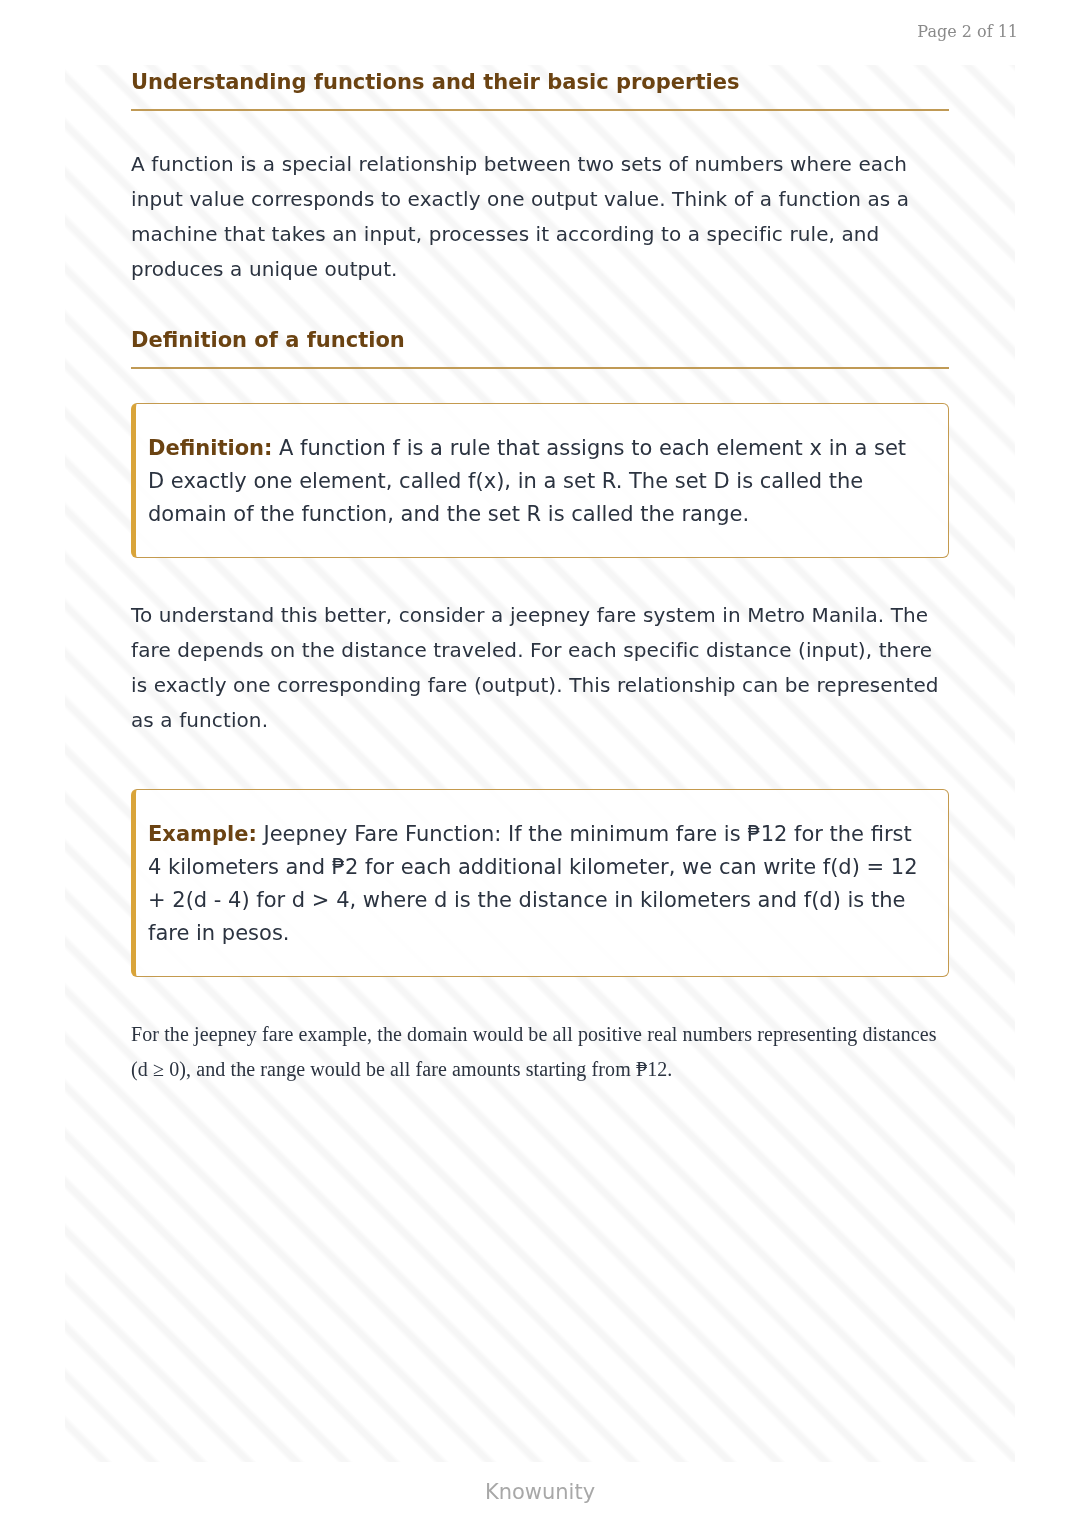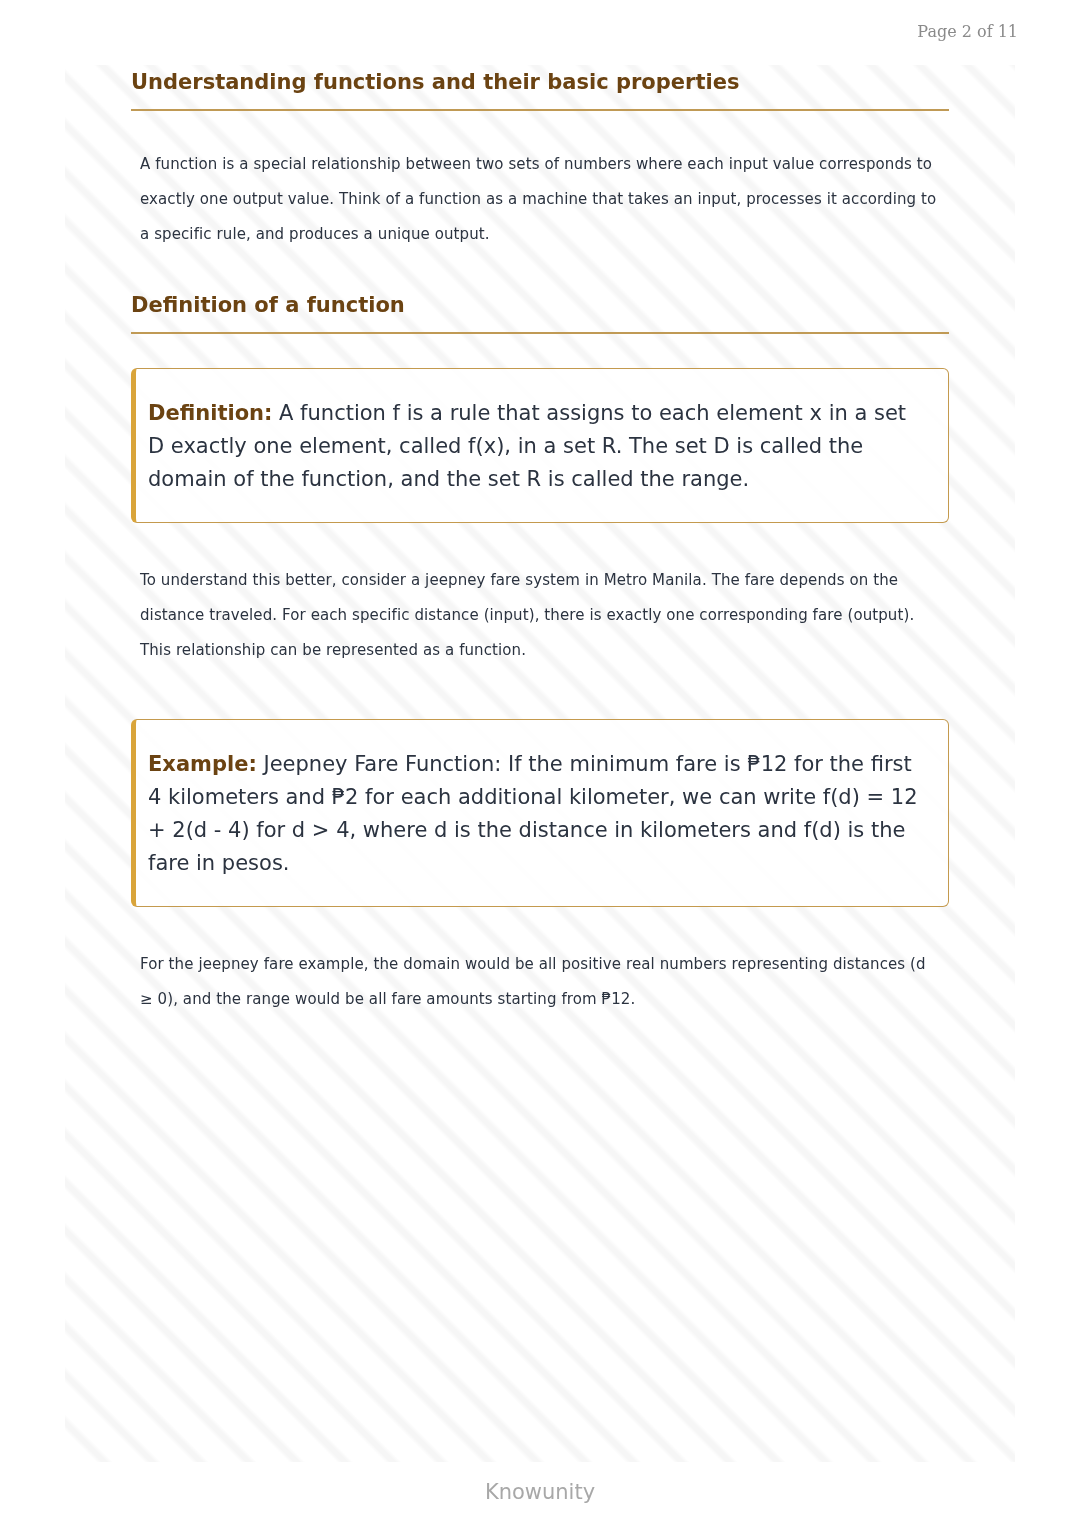--- a/index.html
+++ b/index.html
@@ -49,26 +49,26 @@
       color: #6b4312;
       font-size: 21px;
       line-height: 30px;
       padding-bottom: 12px;
       border-bottom: 2px solid #c09a55;
       margin: 0;
     }
     .h1 { margin-bottom: 36px; }
     .h2 { margin-top: 38px; margin-bottom: 34px; }
     p.body {
-      margin: 9px;
-      font-size: 15px;
+      margin: 0;
+      font-size: 20px;
       line-height: 35px;
       letter-spacing: 0.1px;
     }
-    .para-gap { margin-top: 20px !important; }
+    .para-gap { margin-top: 20px !important; font-family: Liberation Serif, serif; }
     .callout {
       border: 1.5px solid #c49a4e;
       border-left: 5px solid #d9a43a;
       border-radius: 6px;
       background: rgba(255,255,255,0.9);
       padding: 28px 30px 26px 12px;
       font-size: 21px;
       line-height: 33px;
     }
     .callout .lead {

